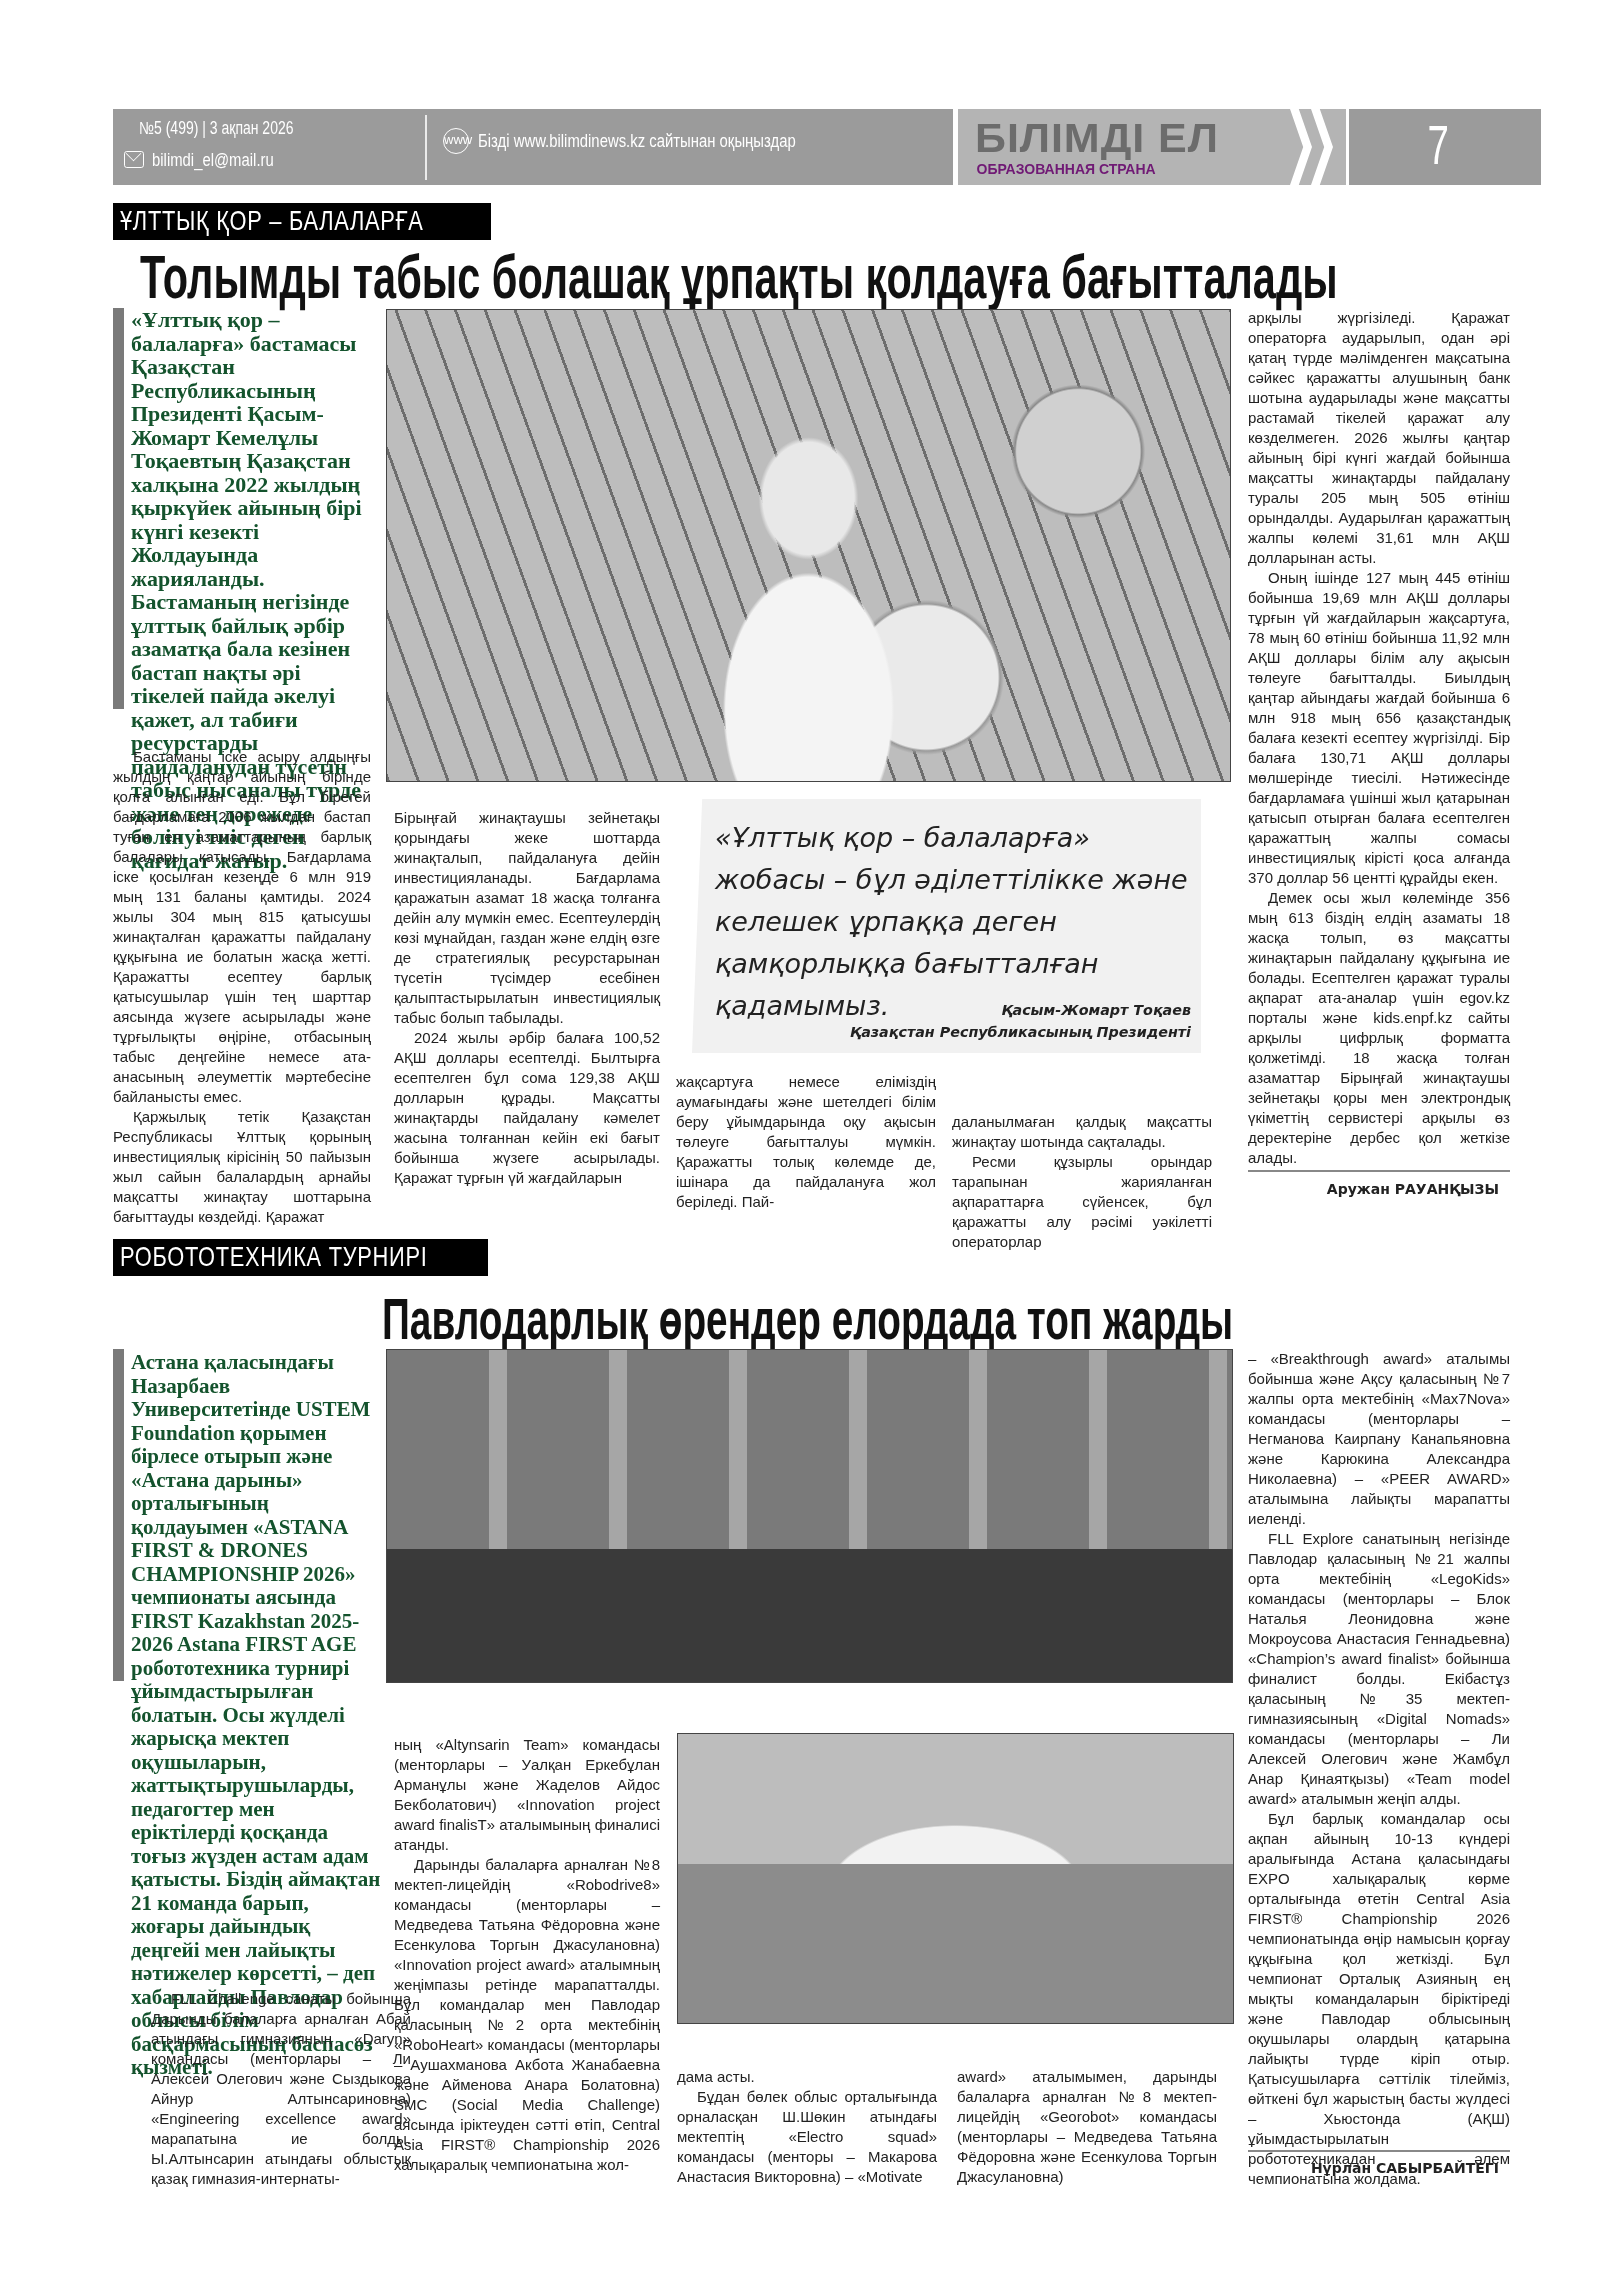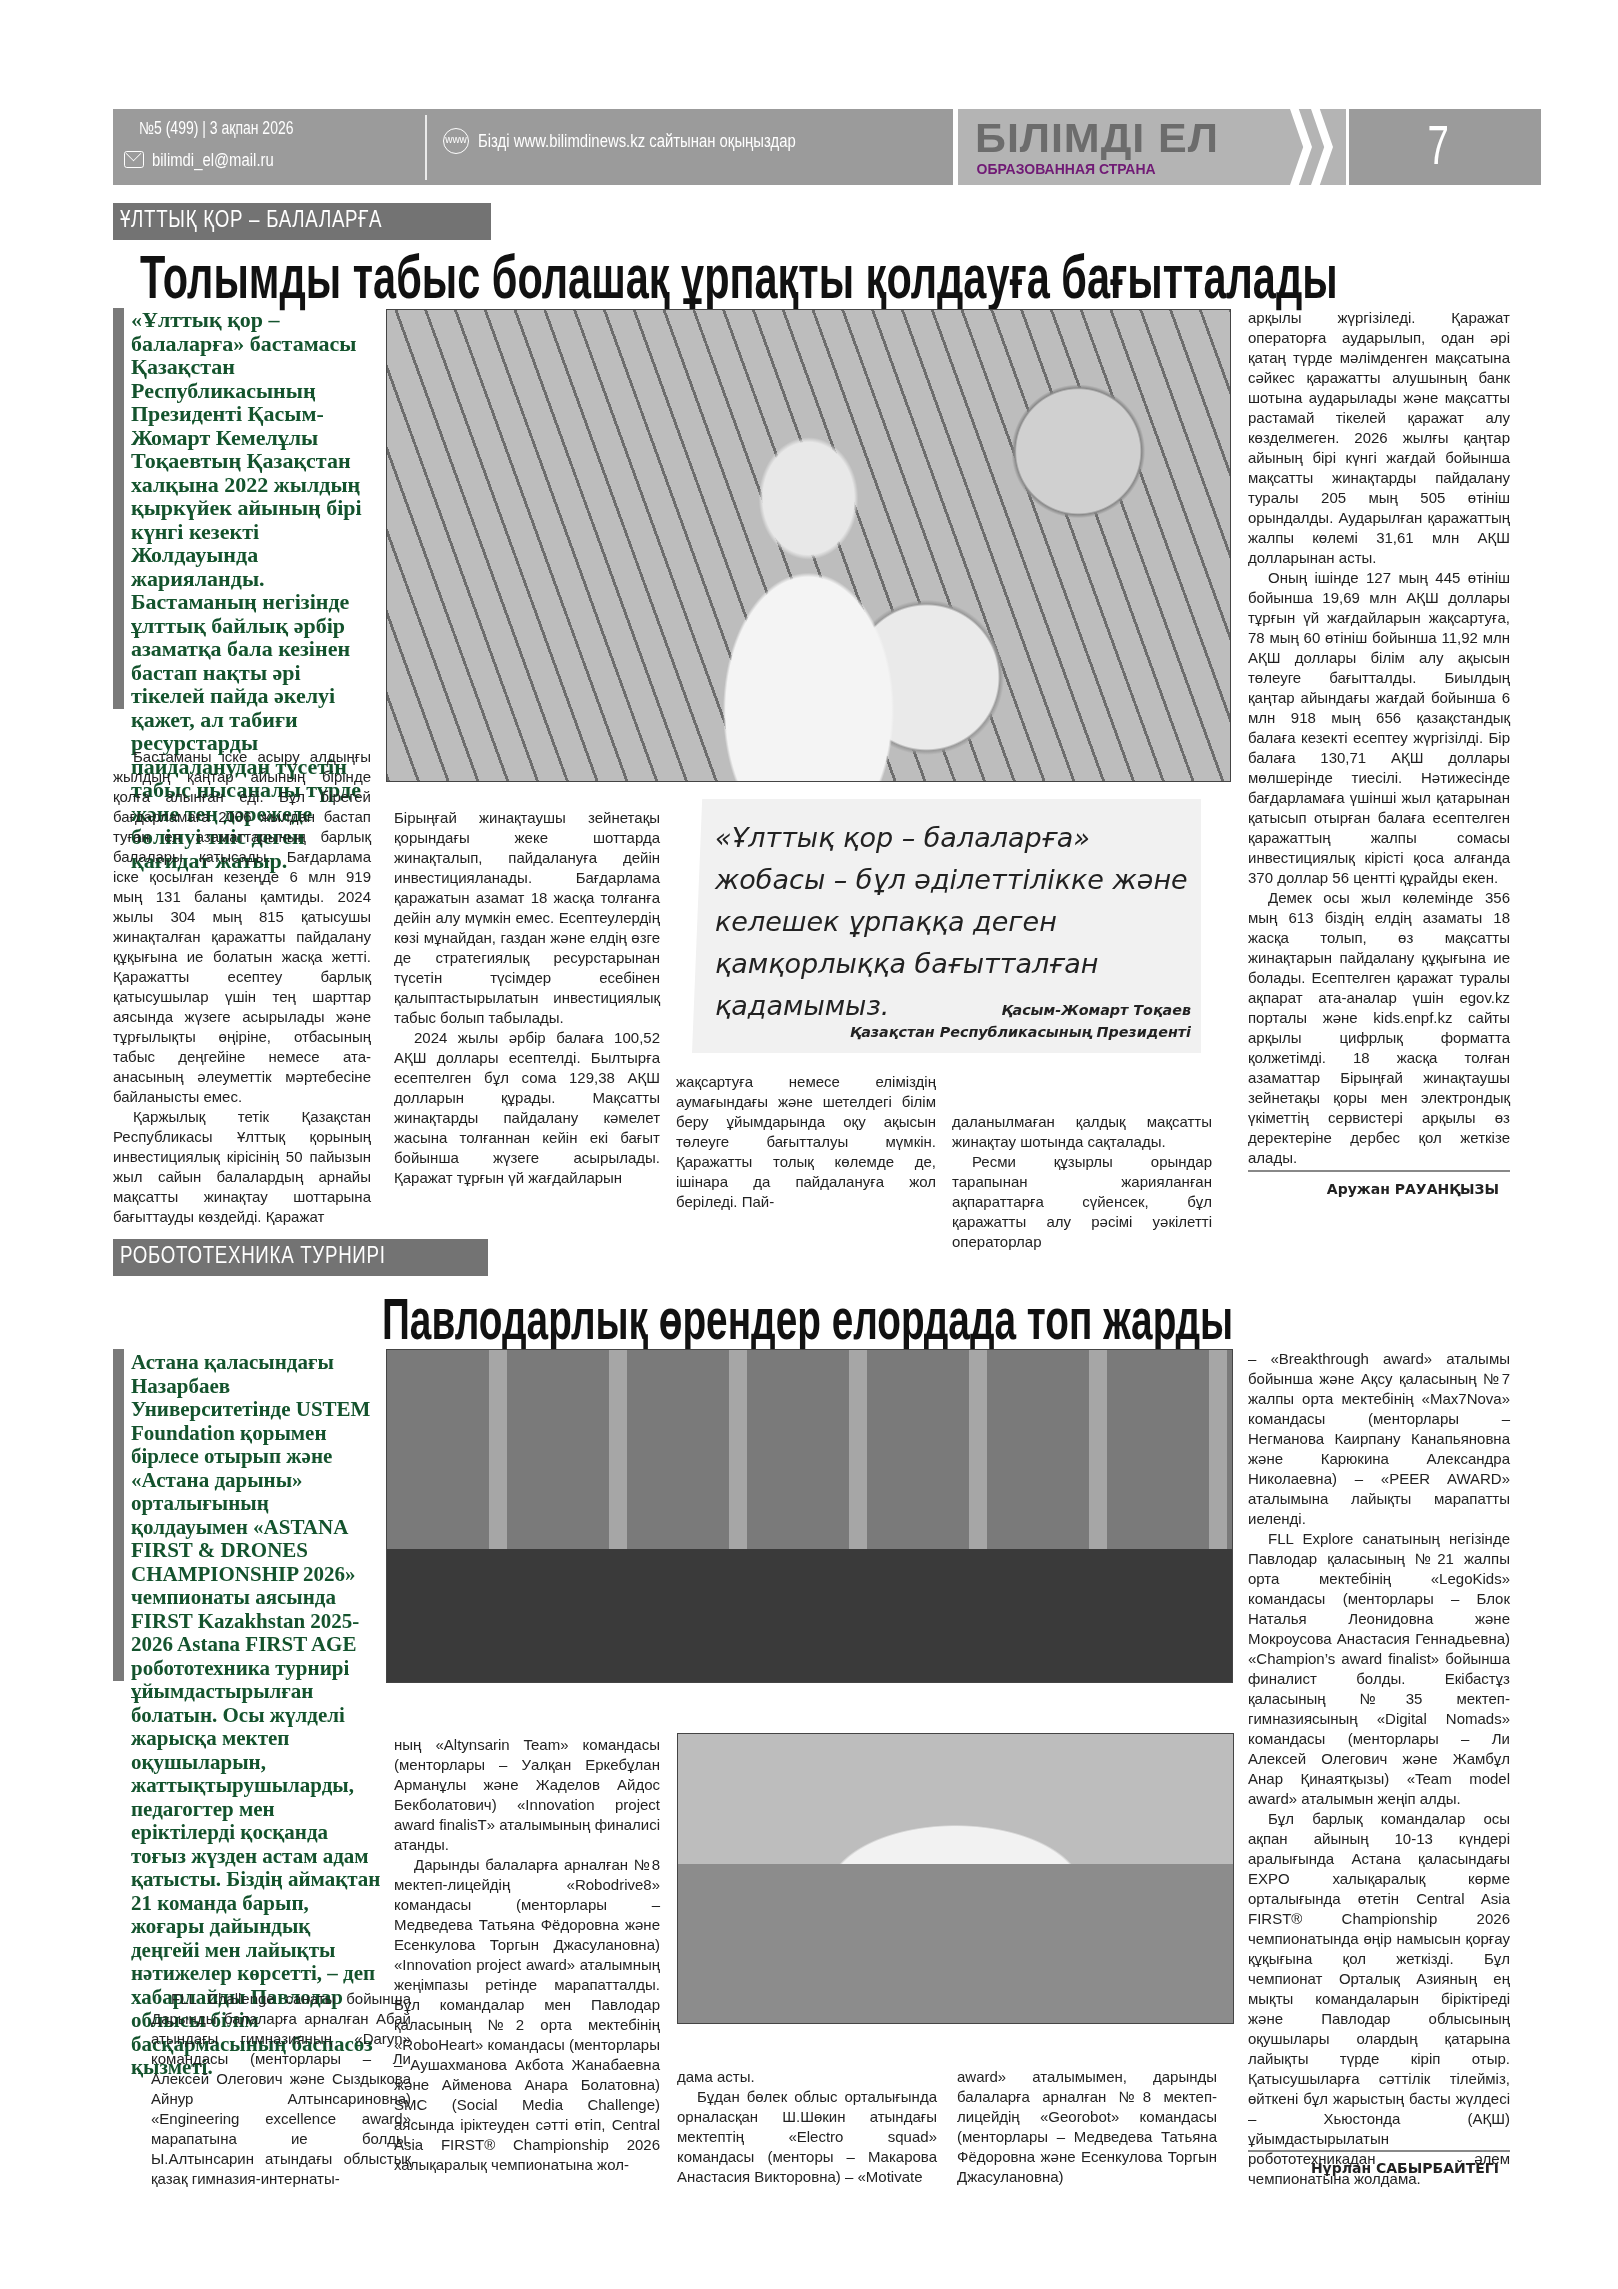--- a/index.html
+++ b/index.html
@@ -6,33 +6,33 @@
   html, body { width: 1619px; height: 2290px; background: #fff; overflow: hidden; }
   body { position: relative; font-family: "Liberation Sans", sans-serif; color: #1a1a1a; }
 
   
   .hdr-left { position: absolute; left: 113px; top: 109px; width: 840px; height: 76px; background: #9b9b9b; }
   .hdr-issue { position: absolute; left: 26px; top: 9.2px; font-family: "Liberation Sans", sans-serif; font-size: 17.5px; color: #fff; transform: scaleX(0.8); transform-origin: left; white-space: nowrap; }
   .hdr-mail-icon { position: absolute; left: 11px; top: 42px; width: 20px; height: 16.6px; border: 1.8px solid #fff; border-radius: 2.8px; }
   .hdr-mail-icon::after { content: ""; position: absolute; left: 1.8px; top: -5.5px; width: 12px; height: 12px; border-right: 1.8px solid #fff; border-bottom: 1.8px solid #fff; transform: rotate(45deg) scale(0.85); }
   .hdr-mail { position: absolute; left: 39px; top: 41px; font-size: 17.5px; color: #fff; transform: scaleX(0.85); transform-origin: left; white-space: nowrap; }
   .hdr-sep { position: absolute; left: 312px; top: 5.5px; width: 1.8px; height: 65px; background: #fff; opacity: .8; }
-  .hdr-www-icon { position: absolute; left: 330px; top: 18.5px; width: 26px; height: 26px; border: 1.8px solid #fff; border-radius: 50%; font-size: 10px; color: #fff; text-align: center; line-height: 22px; }
+  .hdr-www-icon { position: absolute; left: 330px; top: 18.5px; width: 26px; height: 26px; border: 1.8px solid #fff; border-radius: 50%; font-size: 13px; color: #fff; line-height: 22px; }
   .hdr-site { position: absolute; left: 365px; top: 22px; font-size: 17.5px; color: #fff; transform: scaleX(0.85); transform-origin: left; white-space: nowrap; }
 
   .hdr-logo { position: absolute; left: 958px; top: 109px; width: 388px; height: 76px; background: #b4b4b4; }
   .logo-main { position: absolute; left: 16.6px; top: 5.5px; font-family: "Liberation Sans", sans-serif; font-weight: 900; font-size: 41px; color: #6c6c6c; letter-spacing: 0.9px; transform: scaleX(1.05); transform-origin: left; white-space: nowrap; }
   .logo-sub { position: absolute; left: 18.5px; top: 52px; font-family: "Liberation Sans", sans-serif; font-weight: 700; font-size: 14px; color: #701a75; white-space: nowrap; }
   .chev1, .chev2 { position: absolute; top: 0; width: 22px; height: 76px; background: #fff; clip-path: polygon(0 0, 40% 0, 100% 50%, 40% 100%, 0 100%, 60% 50%); }
   .chev1 { left: 332px; } .chev2 { left: 353px; }
   .hdr-page { position: absolute; left: 1349px; top: 109px; width: 192px; height: 76px; background: #9b9b9b; }
   .page-num { position: absolute; left: 74px; top: 3.7px; font-size: 55px; color: #fff; font-weight: 300; transform: scaleX(0.7); }
 
   
-  .rubric { position: absolute; height: 37px; background: #737373; color: #fff; font-size: 24px; padding: 1.8px 7.4px; white-space: nowrap; overflow: hidden; letter-spacing: 0.9px; }
+  .rubric { position: absolute; height: 37px; background: #000000; color: #fff; font-size: 28px; padding: 1.8px 7.4px; white-space: nowrap; overflow: hidden; letter-spacing: 0.9px; }
   .rubric span { display: inline-block; transform: scaleX(0.78); transform-origin: left; }
   .headline { position: absolute; font-family: "Liberation Sans", sans-serif; font-weight: 700; color: #111; white-space: nowrap; transform: scaleX(0.68); transform-origin: left; }
 
   
   .lead-bar { position: absolute; width: 11px; background: #7a7a7a; }
   .lead { position: absolute; font-family: "Liberation Serif", serif; font-weight: 700; font-size: 22px; line-height: 23.5px; color: #14532d; text-align: left; }
 
   
   .col { position: absolute; font-family: "Liberation Sans", sans-serif; font-size: 15px; line-height: 20px; color: #222; text-align: justify; hyphens: manual; }
   .col p { text-indent: 20px; }

